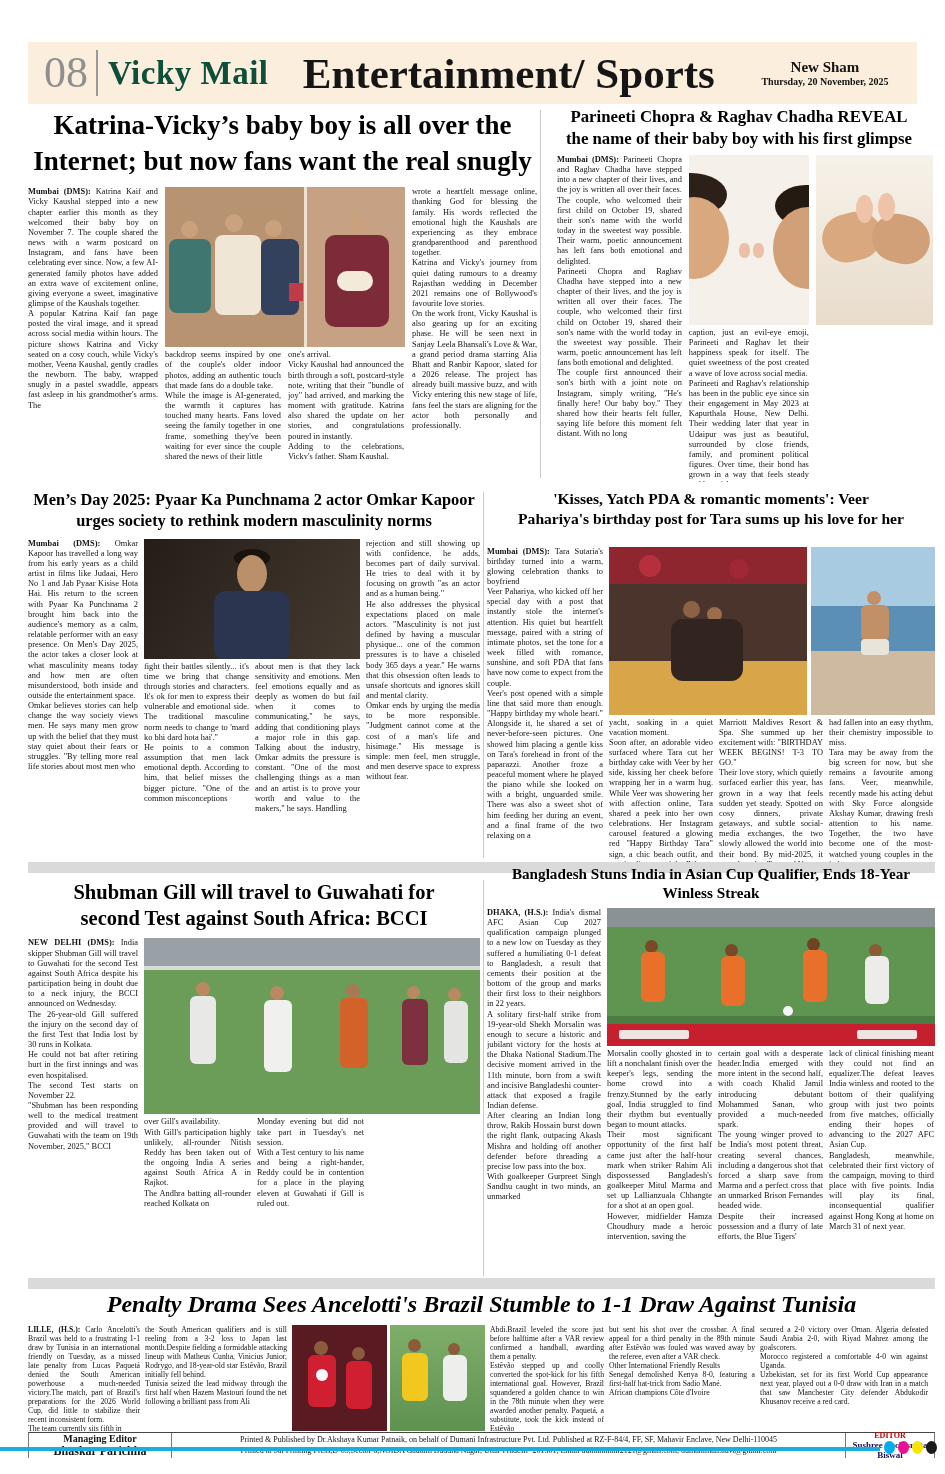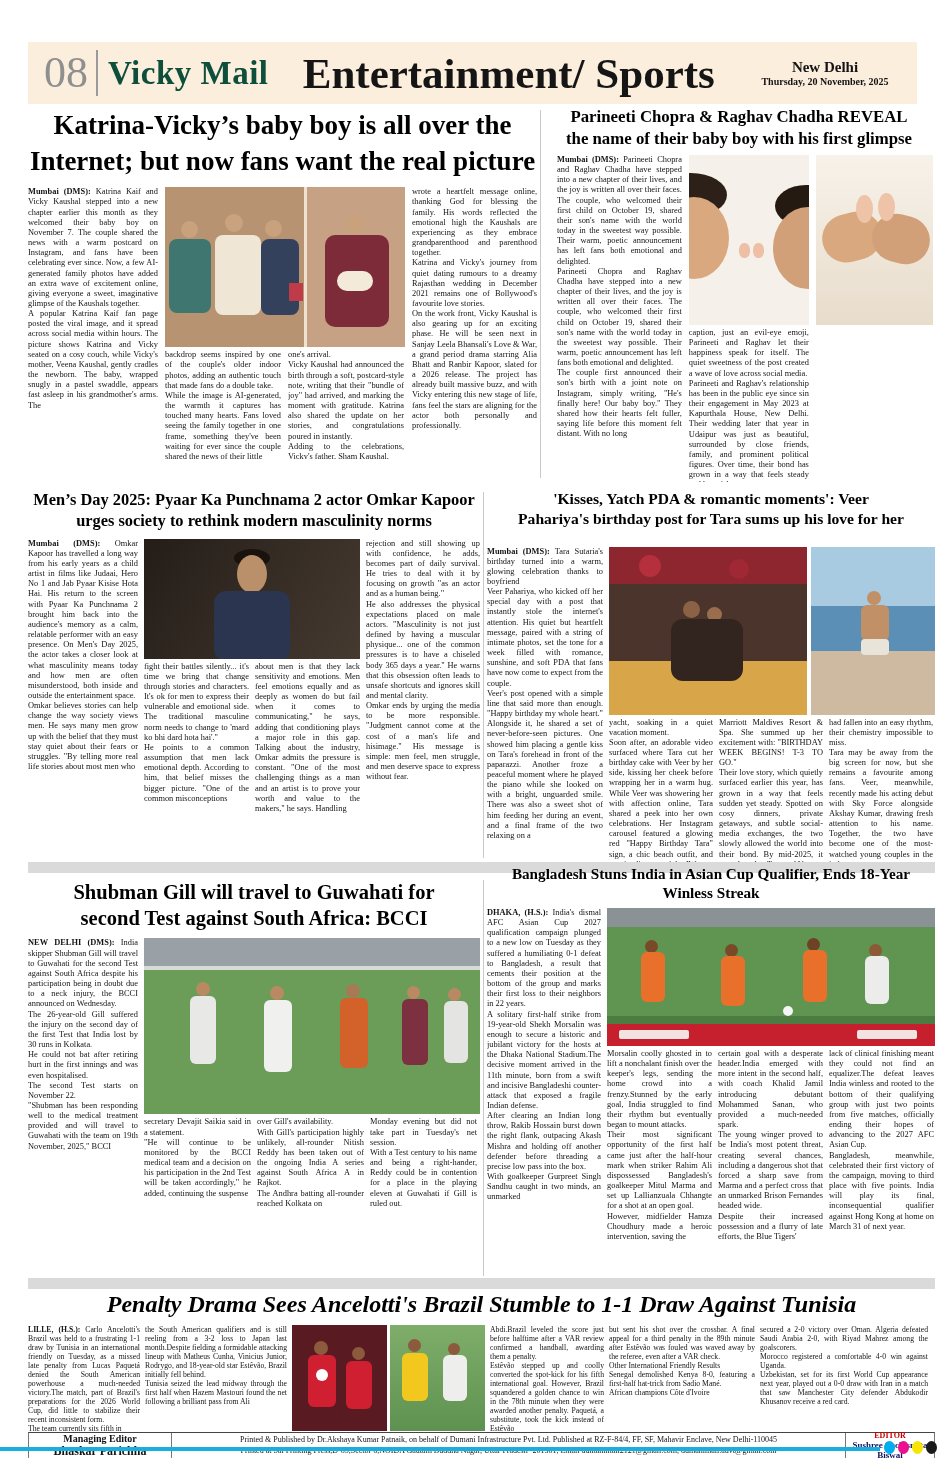--- a/index.html
+++ b/index.html
@@ -129,33 +129,33 @@
 <body>
 
 <div class="page">
 
   <div class="masthead">
     <div class="mh-num">08</div>
     <div class="mh-sep"></div>
     <div class="mh-brand">Vicky Mail</div>
     <div class="mh-section">Entertainment/ Sports</div>
     <div class="mh-date">
-      <div class="mh-city">New Delhi</div>
+      <div class="mh-city">New Sham</div>
       <div class="mh-when">Thursday, 20 November, 2025</div>
     </div>
   </div>
 
   <div class="vd vd1"></div>
   <div class="vd vd2"></div>
   <div class="vd vd3"></div>
 
   <div class="art a-kat">
     <div class="hl">
       <span style="display:block">Katrina-Vicky’s baby boy is all over the</span>
-      <span style="display:block">Internet; but now fans want the real picture</span>
+      <span style="display:block">Internet; but now fans want the real snugly</span>
     </div>
     <div class="cols">
       <div class="col c1 bt"><span class="dl">Mumbai (DMS):</span><span> Katrina Kaif and Vicky Kaushal stepped into a new chapter earlier this month as they welcomed their baby boy on November 7. The couple shared the news with a warm postcard on Instagram, and fans have been celebrating ever since. Now, a few AI-generated family photos have added an extra wave of excitement online, giving everyone a sweet, imaginative glimpse of the Kaushals together.
 A popular Katrina Kaif fan page posted the viral image, and it spread across social media within hours. The picture shows Katrina and Vicky seated on a cosy couch, while Vicky's mother, Veena Kaushal, gently cradles the newborn. The baby, wrapped snugly in a pastel swaddle, appears fast asleep in his grandmother's arms. The</span></div>
       <div class="mid">
         <div class="ph" style="background:linear-gradient(90deg,#b79371 0 58%,#efe2cf 58% 59.2%,#c7a184 59.2%);">
           <div class="fg" style="left:16px;top:34px;width:17px;height:17px;border-radius:50%;background:#c9a17d;"></div>
           <div class="fg" style="left:60px;top:27px;width:18px;height:18px;border-radius:50%;background:#caa27f;"></div>
           <div class="fg" style="left:100px;top:33px;width:17px;height:17px;border-radius:50%;background:#c9a17d;"></div>
           <div class="fg" style="left:4px;top:52px;width:42px;height:74px;border-radius:8px;background:#3f7770;"></div>
@@ -294,22 +294,20 @@
           <div class="fg" style="left:126px;top:48px;width:14px;height:14px;border-radius:50%;background:#b98a62;"></div>
           <div class="fg" style="left:120px;top:62px;width:28px;height:72px;border-radius:6px;background:#f0f0ee;"></div>
           <div class="fg" style="left:202px;top:46px;width:14px;height:14px;border-radius:50%;background:#a87a54;"></div>
           <div class="fg" style="left:196px;top:60px;width:28px;height:70px;border-radius:6px;background:#d2622a;"></div>
           <div class="fg" style="left:263px;top:48px;width:13px;height:13px;border-radius:50%;background:#b98a62;"></div>
           <div class="fg" style="left:258px;top:61px;width:26px;height:66px;border-radius:6px;background:#7c3040;"></div>
           <div class="fg" style="left:304px;top:50px;width:13px;height:13px;border-radius:50%;background:#b98a62;"></div>
           <div class="fg" style="left:300px;top:63px;width:24px;height:62px;border-radius:6px;background:#e4e4e2;"></div>
         </div>
         <div class="sub">
-          <div class="col bt">secretary Devajit Saikia said in a statement.
-"He will continue to be monitored by the BCCI medical team and a decision on his participation in the 2nd Test will be taken accordingly," he added, continuing the suspense</div>
           <div class="col bt">over Gill's availability.
 With Gill's participation highly unlikely, all-rounder Nitish Reddy has been taken out of the ongoing India A series against South Africa A in Rajkot.
 The Andhra batting all-rounder reached Kolkata on</div>
           <div class="col bt">Monday evening but did not take part in Tuesday's net session.
 With a Test century to his name and being a right-hander, Reddy could be in contention for a place in the playing eleven at Guwahati if Gill is ruled out.</div>
         </div>
       </div>
     </div>
   </div>
 

